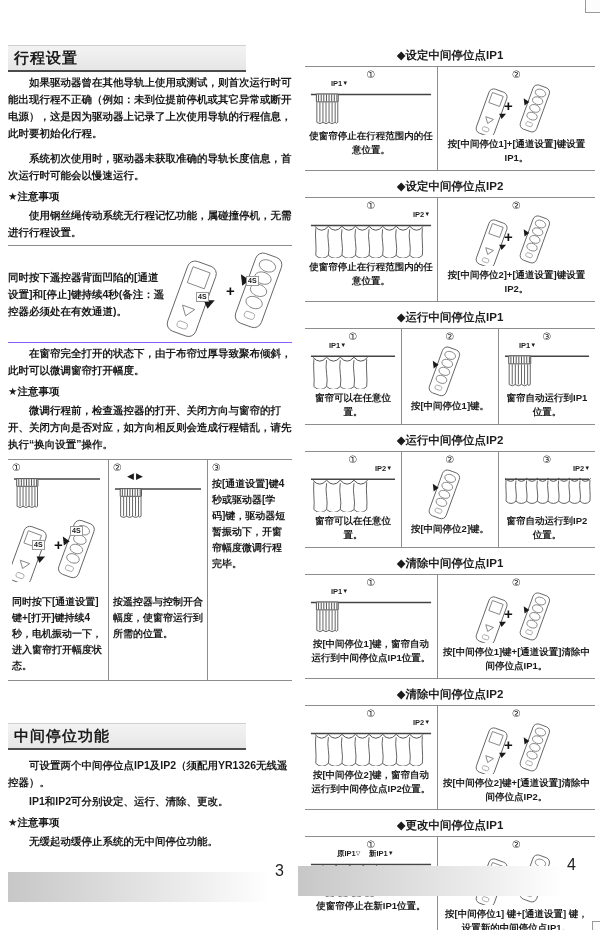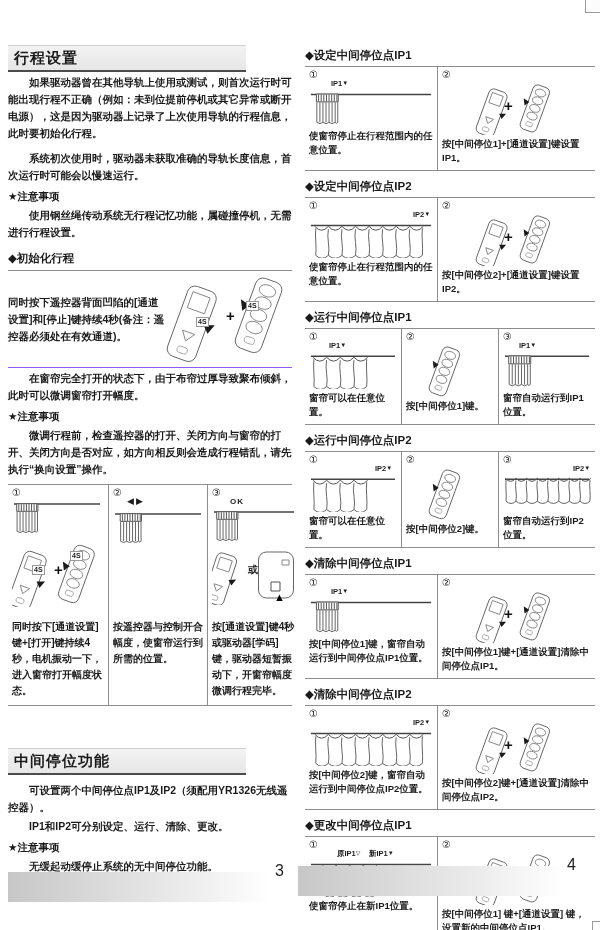--- a/index.html
+++ b/index.html
@@ -41,21 +41,21 @@
   .mk i{font-style:normal;font-size:6px;line-height:5px;}
   .rart{position:relative;height:54px;}
   .rart svg{width:100%;height:100%;}
   .plus{position:absolute;font-size:15px;font-weight:bold;color:#111;}
   .tag4s{position:absolute;font-size:7px;font-weight:bold;background:#fff;border:1px solid #999;
          padding:0 1px;line-height:8px;}
   .oklbl{position:absolute;font-size:8px;font-weight:bold;letter-spacing:1px;}
   .arrlbl{position:absolute;font-size:9px;font-weight:bold;letter-spacing:2px;}
   .orlbl{position:absolute;font-size:10px;font-weight:bold;}
   .uparrow{position:absolute;font-size:11px;color:#000;}
-  .rsec{margin-bottom:7px;}
+  .rsec{margin-bottom:7px;text-align:center;}
   .rsec .dia-h{margin:8px 0 3px;}
   .w-narrow{flex:0 0 132px;}
 
   .footer{position:absolute;display:flex;align-items:flex-start;}
   .footer-left{left:8px;top:872px;width:276px;}
   .footer-right{left:298px;top:866px;width:278px;}
   .pgbar{flex:1;height:30px;background:linear-gradient(to right,#c7c7c7,#ededed 70%,#ffffff);}
   .pgnum{font-size:16px;color:#222;margin:-10px 0 0 4px;font-weight:500;}
 
   .corner-box{position:absolute;background:#fcfcfc;border:1px solid #9a9a9a;}
@@ -112,21 +112,20 @@
 
   <div class="col col-left">
 
     <div class="sec-h">行程设置</div>
 
     <p class="p ind">如果驱动器曾在其他导轨上使用或测试，则首次运行时可能出现行程不正确（例如：未到位提前停机或其它异常或断开电源），这是因为驱动器上记录了上次使用导轨的行程信息，此时要初始化行程。</p>
     <p class="p ind" style="margin-top:8px">系统初次使用时，驱动器未获取准确的导轨长度信息，首次运行时可能会以慢速运行。</p>
     <p class="p note">★注意事项</p>
     <p class="p ind">使用钢丝绳传动系统无行程记忆功能，属碰撞停机，无需进行行程设置。</p>
 
-    <div class="dia-h">◆初始化行程</div>
     <div class="init-box">
       <p class="p init-text">同时按下遥控器背面凹陷的[通道设置]和[停止]键持续4秒(备注：遥控器必须处在有效通道)。</p>
       <div class="art init-art">
         <svg viewBox="0 0 126 92" style="width:126px;height:92px">
           <use href="#sym-rc-a" transform="translate(24,10) rotate(20) scale(1.3)"></use>
           <use href="#sym-rc-b" transform="translate(92,2) rotate(20) scale(1.3)"></use>
         </svg>
         <span class="tag4s" style="left:30px;top:44px">4S</span>
         <span class="plus" style="left:60px;top:34px">+</span>
         <span class="tag4s" style="left:80px;top:28px">4S</span>
@@ -161,33 +160,20 @@
           <span class="arrlbl" style="left:14px;top:-3px">◀▶</span>
           <svg viewBox="0 0 90 34" style="width:90px;height:34px;margin-top:10px">
             <line x1="2" y1="5" x2="88" y2="5" stroke="#444" stroke-width="1.5"></line>
             <use href="#sym-curt-closed" x="8" y="5" transform="scale(0.85)"></use>
           </svg>
         </div>
         <p class="cap">按遥控器与控制开合幅度，使窗帘运行到所需的位置。</p>
       </div>
       <div class="cell">
         <span class="num">③</span>
-        <div class="lt-art">
-          <span class="oklbl" style="left:18px;top:-2px">OK</span>
-          <svg viewBox="0 0 84 34" style="width:84px;height:34px;margin-top:8px">
-            <line x1="2" y1="5" x2="82" y2="5" stroke="#444" stroke-width="1.5"></line>
-            <use href="#sym-curt-closed" x="5" y="5" transform="scale(0.85)"></use>
-          </svg>
-          <svg viewBox="0 0 86 58" style="width:86px;height:58px;margin-top:2px">
-            <use href="#sym-rc-a" transform="translate(6,4) rotate(18) scale(0.9)"></use>
-            <use href="#sym-driver" transform="translate(46,4)"></use>
-          </svg>
-          <span class="orlbl" style="left:36px;top:64px">或</span>
-          <span class="uparrow" style="left:62px;top:92px">▲</span>
-        </div>
         <p class="cap">按[通道设置]键4秒或驱动器[学码]键，驱动器短暂振动下，开窗帘幅度微调行程完毕。</p>
       </div>
     </div>
 
     <div class="sec-h gap-sec">中间停位功能</div>
     <p class="p ind" style="margin-top:7px">可设置两个中间停位点IP1及IP2（须配用YR1326无线遥控器）。</p>
     <p class="p ind">IP1和IP2可分别设定、运行、清除、更改。</p>
     <p class="p note">★注意事项</p>
     <p class="p ind">无缓起动缓停止系统的无中间停位功能。</p>
   </div>

